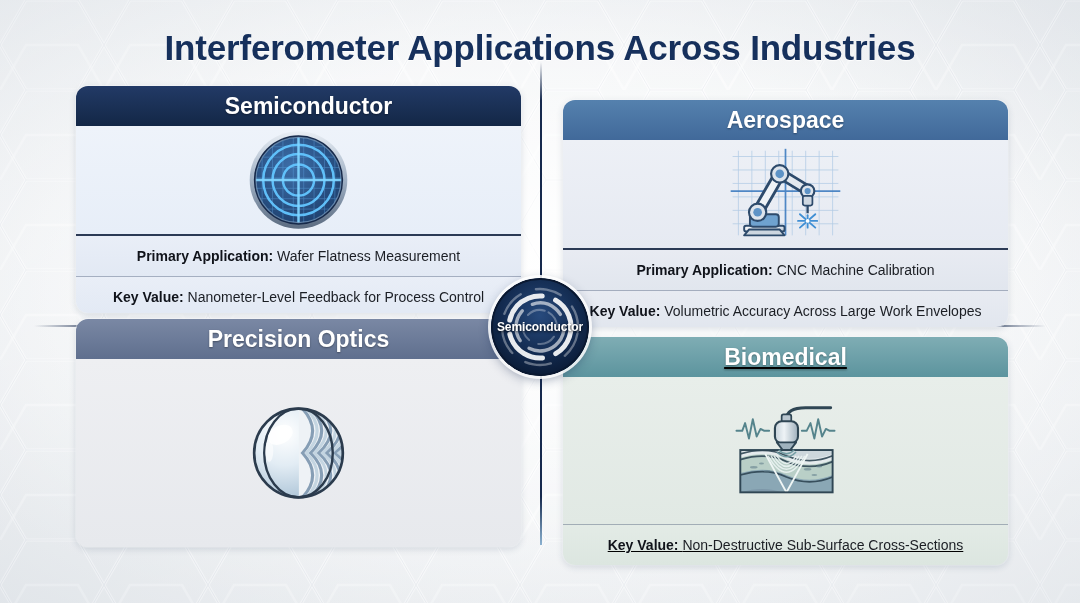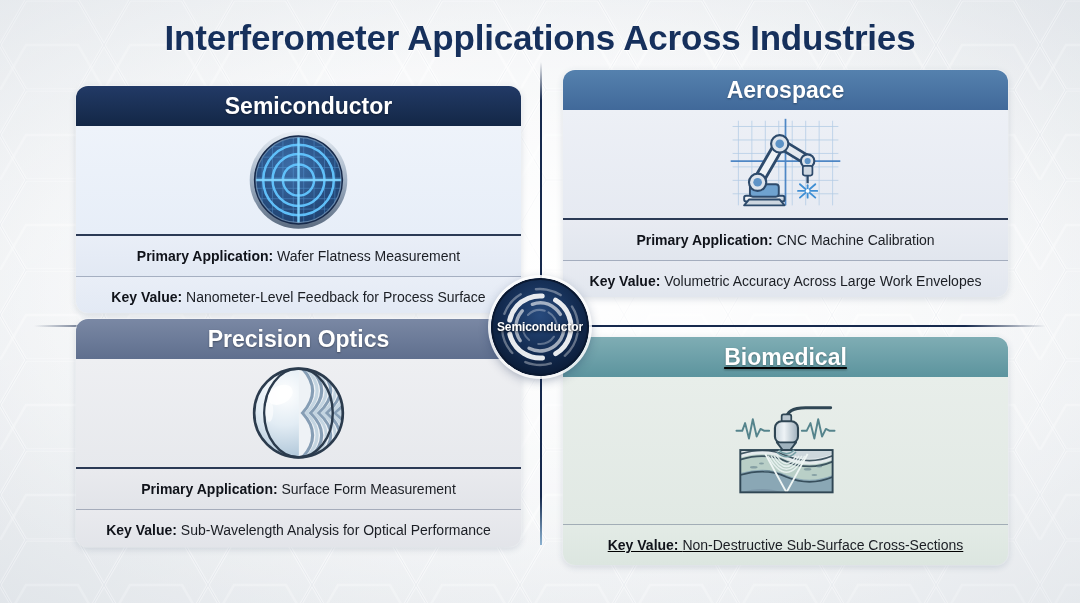--- a/index.html
+++ b/index.html
@@ -15,21 +15,21 @@
     background:
       radial-gradient(ellipse 70% 60% at 50% 45%, #fcfdfe 0%, #f2f4f6 45%, #e8ebee 100%);
   }
   #bg svg{position:absolute;inset:0;width:1080px;height:603px;}
   #bg .vign{position:absolute;inset:0;
     background:radial-gradient(ellipse 75% 70% at 50% 48%, rgba(255,255,255,.85) 0%, rgba(255,255,255,.25) 55%, rgba(205,212,220,.35) 100%);
   }
 
   
   .title{
-    position:absolute;left:0;right:0;top:18px;
+    position:absolute;left:0;right:0;top:28px;
     text-align:center;
     font-size:35px;font-weight:bold;letter-spacing:-.2px;
     color:#16305c;
     text-shadow:0 1px 1px rgba(255,255,255,.9);
   }
 
   
   .div-h{position:absolute;left:34px;right:34px;top:325px;height:2px;
     background:linear-gradient(90deg,rgba(20,42,82,0) 0%,#16294d 8%,#16294d 92%,rgba(20,42,82,0) 100%);
   }
@@ -37,21 +37,21 @@
     background:linear-gradient(180deg,rgba(20,42,82,0) 0%,#16294d 8%,#16294d 90%,rgba(35,110,170,.5) 100%);
   }
 
   
   .card{position:absolute;width:445px;
     border-radius:12px;overflow:hidden;
     box-shadow:0 2px 7px rgba(40,60,95,.16), 0 0 0 1px rgba(255,255,255,.5);
     display:flex;flex-direction:column;
   }
   .card.tl{left:76px;top:86px;height:227px;}
-  .card.tr{left:563px;top:70px;height:227px;}
+  .card.tr{left:563px;top:100px;height:227px;}
   .card.bl{left:76px;top:319px;height:228px;}
   .card.br{left:563px;top:337px;height:228px;text-decoration:underline;}
 
   .card-head{
     height:40px;line-height:40px;text-align:center;
     color:#fff;font-size:23px;font-weight:bold;
     text-shadow:0 1px 2px rgba(0,0,0,.35);
     flex:0 0 auto;
   }
   .tl .card-head{background:linear-gradient(180deg,#1d3career 0%,#142a50 100%);background:linear-gradient(180deg,#223a66 0%,#132746 100%);padding-left:20px;}
@@ -169,21 +169,21 @@
       </svg>
     </div>
   </div>
   <div class="rows">
     <div class="row first">
       <b>Primary Application: </b>
       <span>Wafer Flatness Measurement</span>
     </div>
     <div class="row">
       <b>Key Value: </b>
-      <span>Nanometer-Level Feedback for Process Surface</span>
+      <span>Nanometer-Level Feedback for Process Control</span>
     </div>
   </div>
 </div>
 
 <div class="card tr">
   <div class="card-head">Aerospace</div>
   <div class="card-body">
     <div class="icon-wrap">
       <svg viewBox="0 0 130 106">
         <defs>
@@ -279,30 +279,20 @@
             <path d="M102 8 Q131 30 102 52 Q131 74 102 96"></path>
           </g>
         </g>
         <path d="M62 8 A34 44 0 0 0 62 96 A34 44 0 0 0 62 8 Z" fill="none" stroke="#2b3b4d" stroke-width="2.4"></path>
         <ellipse cx="44" cy="34" rx="13" ry="9" fill="#ffffff" opacity=".85" transform="rotate(-28 44 34)"></ellipse>
         <ellipse cx="33" cy="50" rx="4" ry="11" fill="#ffffff" opacity=".6"></ellipse>
         <circle cx="62" cy="52" r="44" fill="none" stroke="#2b3b4d" stroke-width="2.6"></circle>
       </svg>
     </div>
   </div>
-  <div class="rows">
-    <div class="row first">
-      <b>Primary Application: </b>
-      <span>Surface Form Measurement</span>
-    </div>
-    <div class="row">
-      <b>Key Value: </b>
-      <span>Sub-Wavelength Analysis for Optical Performance</span>
-    </div>
-  </div>
 </div>
 
 <div class="card br">
   <div class="card-head">Biomedical</div>
   <div class="card-body">
     <div class="icon-wrap">
       <svg viewBox="0 0 130 106">
         <defs>
           <linearGradient id="probeg" x1="0" y1="0" x2="1" y2="0">
             <stop offset="0" stop-color="#c6d2da"></stop>

